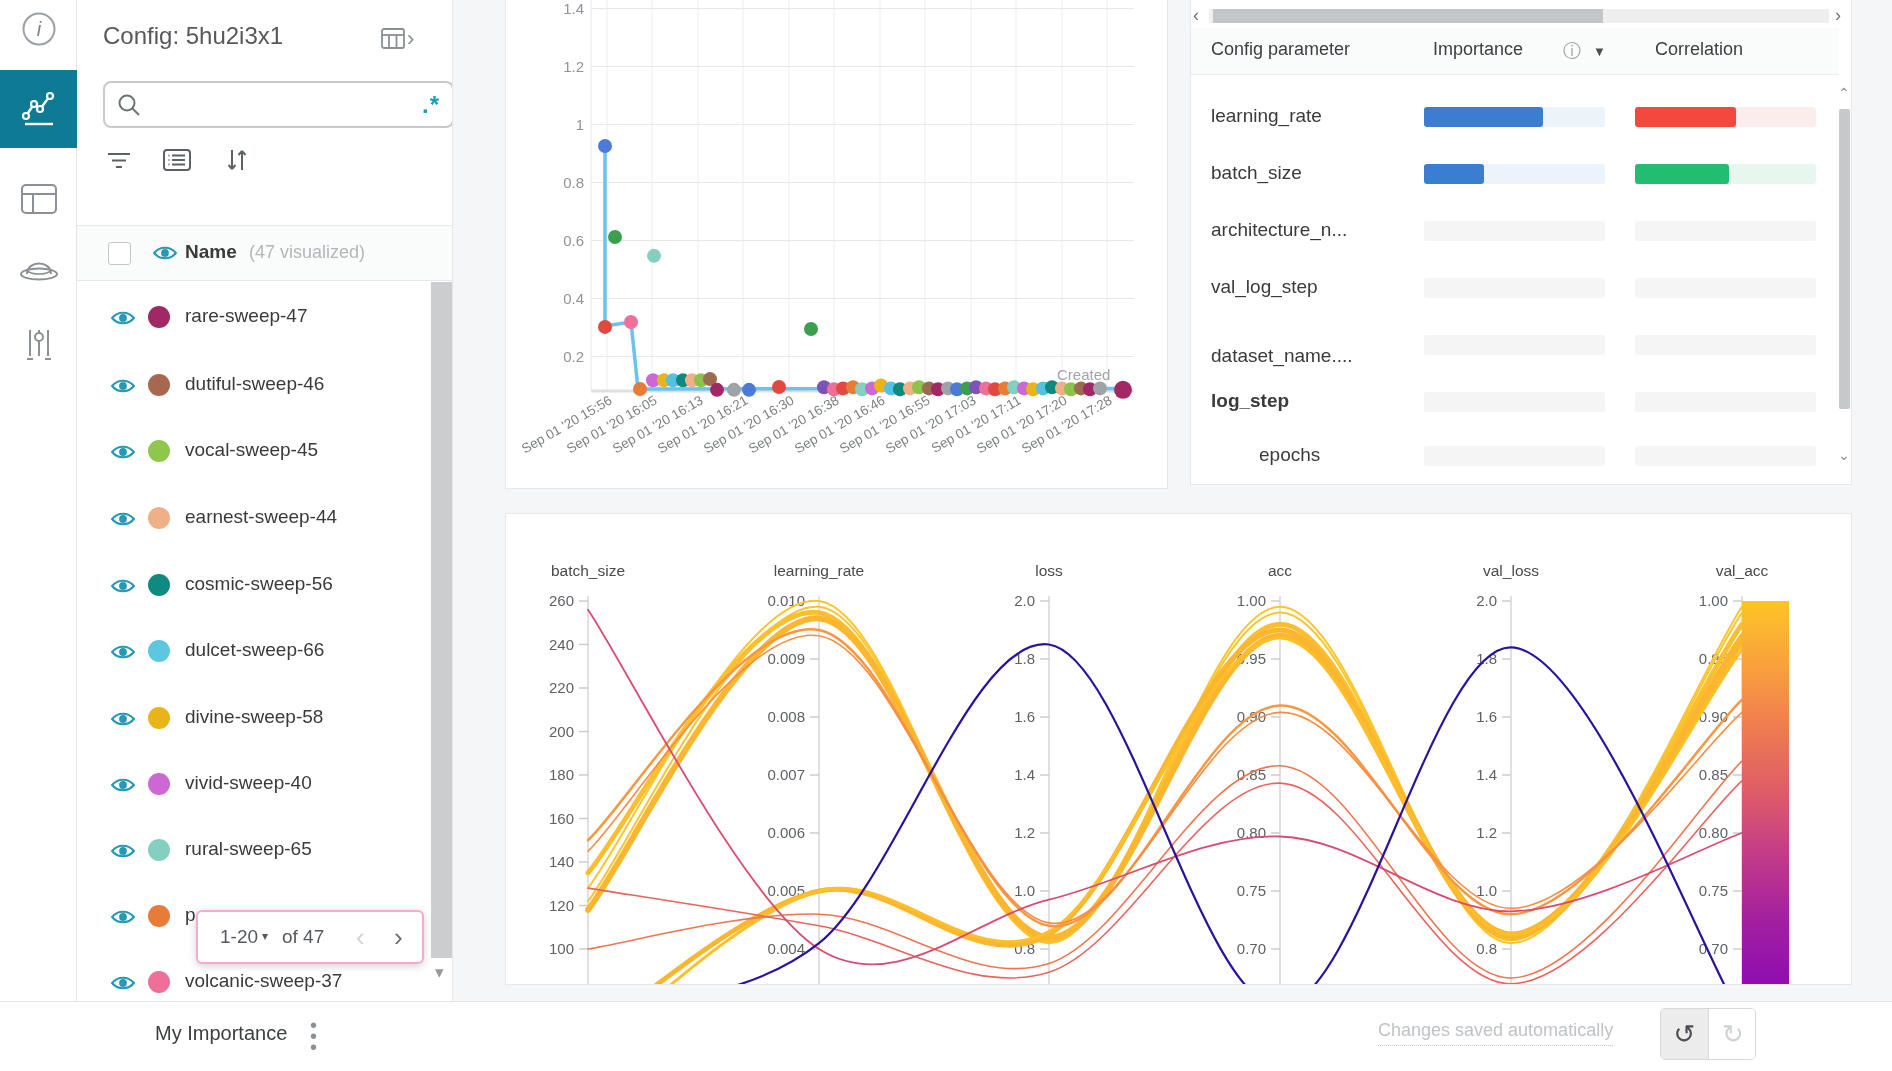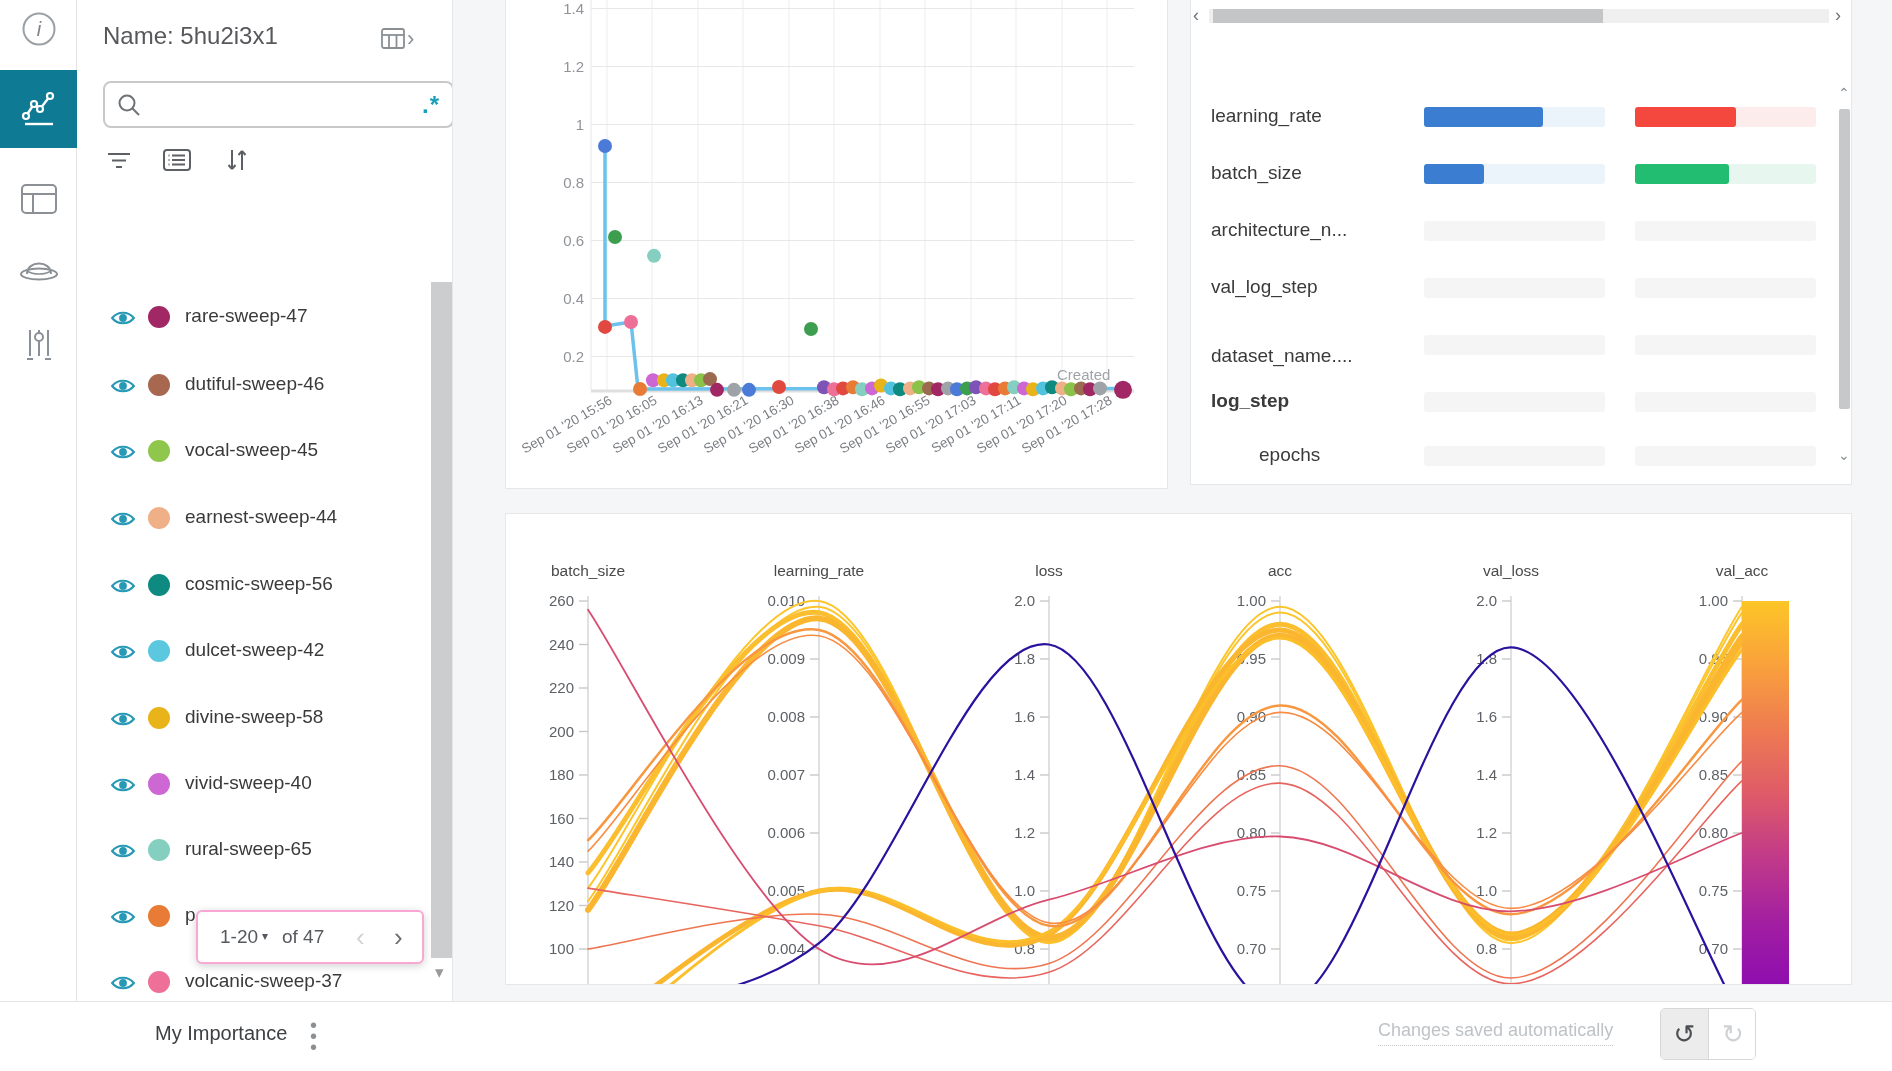--- a/index.html
+++ b/index.html
@@ -110,21 +110,21 @@
         <line x1="11" y1="2" x2="11" y2="28" stroke="#8a9095" stroke-width="2"></line>
         <line x1="20" y1="2" x2="20" y2="28" stroke="#8a9095" stroke-width="2"></line>
         <line x1="29" y1="2" x2="29" y2="28" stroke="#8a9095" stroke-width="2"></line>
         <circle cx="20" cy="9" r="4" fill="#fff" stroke="#8a9095" stroke-width="2"></circle>
         <path d="M8,31 L14,31 M26,31 L32,31" stroke="#8a9095" stroke-width="2"></path>
       </svg>
     </div>
   </div>
 
   <div id="sweep-panel" class="abs">
-    <div id="sweep-title" class="abs">Name: 5hu2i3x1</div>
+    <div id="sweep-title" class="abs">Config: 5hu2i3x1</div>
     <div id="title-icons" class="abs">
       <svg width="26" height="24" viewBox="0 0 26 24" style="vertical-align:middle">
         <rect x="1" y="2" width="22" height="19" rx="2" fill="none" stroke="#8a8f94" stroke-width="1.8"></rect>
         <line x1="1" y1="8" x2="23" y2="8" stroke="#8a8f94" stroke-width="1.8"></line>
         <line x1="8" y1="8" x2="8" y2="21" stroke="#8a8f94" stroke-width="1.8"></line>
         <line x1="15.5" y1="8" x2="15.5" y2="21" stroke="#8a8f94" stroke-width="1.8"></line>
       </svg><span style="font-size:22px;vertical-align:middle;">›</span>
     </div>
 
     <div id="search-box" class="abs">
@@ -148,20 +148,29 @@
         <path d="M5.5,7.5 H6.5 M5.5,12 H6.5 M5.5,16.5 H6.5" stroke="#5d6166" stroke-width="1.8"></path>
       </svg>
     </div>
     <div class="abs" style="left:146px;top:146px;cursor:pointer;">
       <svg width="28" height="28" viewBox="0 0 28 28">
         <path d="M9,4 V23 M9,23 L5.5,19 M9,23 L12.5,19" stroke="#5d6166" stroke-width="2" fill="none"></path>
         <path d="M19,24 V5 M19,5 L15.5,9 M19,5 L22.5,9" stroke="#5d6166" stroke-width="2" fill="none"></path>
       </svg>
     </div>
 
+    <div id="list-header" class="abs">
+      <div id="hdr-checkbox"></div>
+      <svg class="run-eye" style="left:75px;top:17px;position:absolute;" width="26" height="20" viewBox="0 0 24 18">
+        <path d="M2 9 C7 2.5 17 2.5 22 9 C17 15.5 7 15.5 2 9 Z" fill="none" stroke="#2799b5" stroke-width="2"></path>
+        <circle cx="12" cy="9" r="3.6" fill="#2799b5"></circle>
+      </svg>
+      <span class="hdr-name">Name</span>
+      <span class="hdr-count">(47 visualized)</span>
+    </div>
 
     <div id="run-rows">
         <div class="run-row" style="top: 284px;">
           <svg class="run-eye" width="26" height="20" viewBox="0 0 24 18">
             <path d="M2 9 C7 2.5 17 2.5 22 9 C17 15.5 7 15.5 2 9 Z" fill="none" stroke="#2799b5" stroke-width="2"></path>
             <circle cx="12" cy="9" r="3.6" fill="#2799b5"></circle>
           </svg>
           <span class="run-dot" style="background: rgb(161, 40, 100);"></span>
           <span class="run-label">rare-sweep-47</span>
         </div>
@@ -196,21 +205,21 @@
           </svg>
           <span class="run-dot" style="background: rgb(15, 138, 128);"></span>
           <span class="run-label">cosmic-sweep-56</span>
         </div>
         <div class="run-row" style="top: 618px;">
           <svg class="run-eye" width="26" height="20" viewBox="0 0 24 18">
             <path d="M2 9 C7 2.5 17 2.5 22 9 C17 15.5 7 15.5 2 9 Z" fill="none" stroke="#2799b5" stroke-width="2"></path>
             <circle cx="12" cy="9" r="3.6" fill="#2799b5"></circle>
           </svg>
           <span class="run-dot" style="background: rgb(92, 200, 224);"></span>
-          <span class="run-label">dulcet-sweep-42</span>
+          <span class="run-label">dulcet-sweep-66</span>
         </div>
         <div class="run-row" style="top: 685px;">
           <svg class="run-eye" width="26" height="20" viewBox="0 0 24 18">
             <path d="M2 9 C7 2.5 17 2.5 22 9 C17 15.5 7 15.5 2 9 Z" fill="none" stroke="#2799b5" stroke-width="2"></path>
             <circle cx="12" cy="9" r="3.6" fill="#2799b5"></circle>
           </svg>
           <span class="run-dot" style="background: rgb(233, 179, 26);"></span>
           <span class="run-label">divine-sweep-58</span>
         </div>
         <div class="run-row" style="top: 751px;">
@@ -354,20 +363,27 @@
         <circle cx="1122" cy="390.85" r="9" fill="#A12864"></circle>
       </svg>
   </div>
 
   <div id="importance-panel" class="panel">
     <div id="imp-hscroll">
       <span class="hs-arrow" style="left:2px;">‹</span>
       <div class="track"></div>
       <div class="thumb"></div>
       <span class="hs-arrow" style="left:644px;">›</span>
+    </div>
+    <div id="imp-header">
+      <span class="imp-col-h" style="left:20px;">Config parameter</span>
+      <span class="imp-col-h" style="left:242px;">Importance</span>
+      <span class="imp-col-h" style="left:372px;color:#9a9ea2;">ⓘ</span>
+      <span class="imp-col-h" style="left:402px;font-size:13px;top:16px;color:#4b4e52;">▼</span>
+      <span class="imp-col-h" style="left:464px;">Correlation</span>
     </div>
     <div id="imp-rows">
         <div class="imp-row-label" style="top: 106px;">learning_rate</div>
         <div class="bar-track" style="left: 233px; top: 108px; width: 181px; background: rgb(235, 243, 251);">
           <div class="bar-fill" style="width: 119px; background: rgb(59, 125, 209);"></div>
         </div>
         <div class="bar-track" style="left: 444px; top: 108px; width: 181px; background: rgb(253, 236, 236);">
           <div class="bar-fill" style="width: 101px; background: rgb(244, 72, 62);"></div>
         </div>
         <div class="imp-row-label" style="top: 163px;">batch_size</div>

